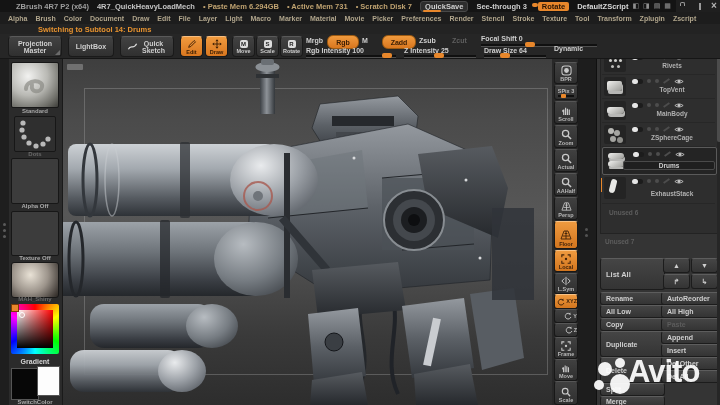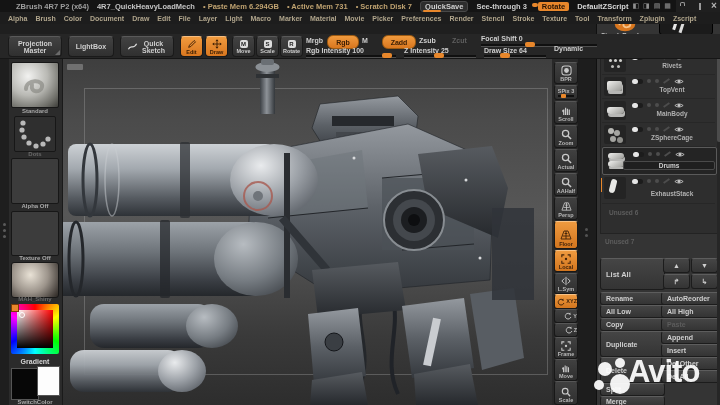--- a/index.html
+++ b/index.html
@@ -210,20 +210,23 @@
     <span class="mi">Render</span>
     <span class="mi">Stencil</span>
     <span class="mi">Stroke</span>
     <span class="mi">Texture</span>
     <span class="mi">Tool</span>
     <span class="mi">Transform</span>
     <span class="mi">Zplugin</span>
     <span class="mi">Zscript</span>
   </div>
 
+  <div id="note-row" class="abs">
+    <span class="txt">Switching to Subtool 14:  Drums</span>
+  </div>
 
   <div id="toolbar" class="abs">
     <div class="btn" style="left:8px;top:2px;width:52px;height:19px;">
         <span>Projection Master</span>
         <span class="fold"></span>
       </div>
     <div class="btn" style="left:68px;top:2px;width:44px;height:19px;">
         <span>LightBox</span>
       </div>
     <div class="btn" style="left:120px;top:2px;width:52px;height:19px;gap:2px;">

